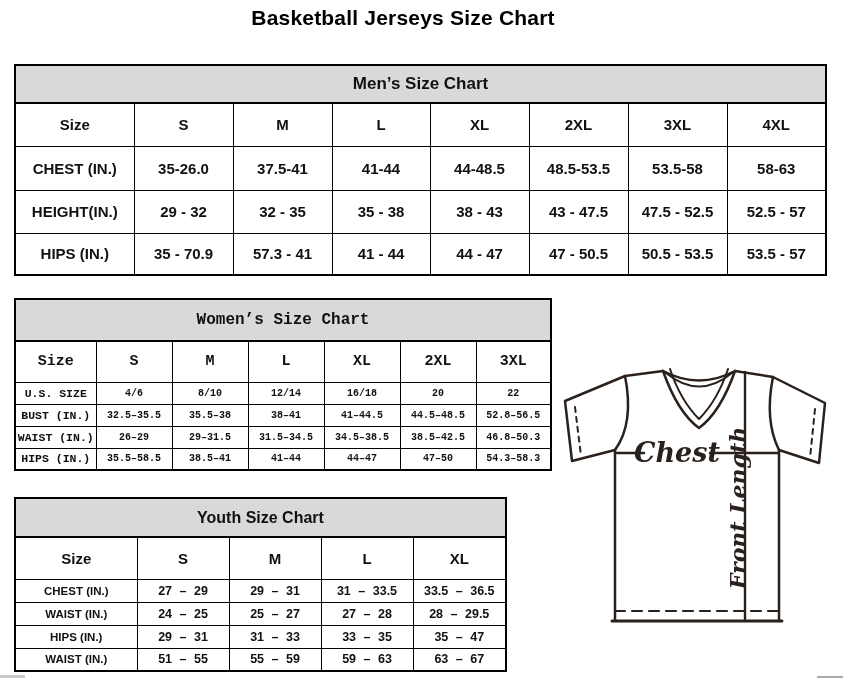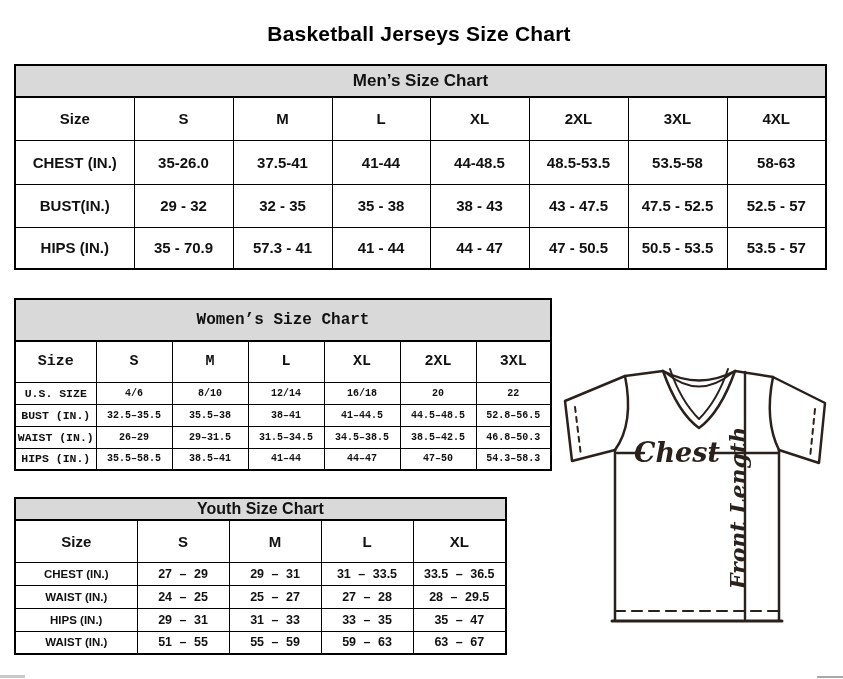--- a/index.html
+++ b/index.html
@@ -1,44 +1,44 @@
 <!DOCTYPE html>
 <html><head>
 <meta charset="utf-8">
 <style>
   html,body{margin:0;padding:0;background:#fff;}
   .page{position:relative;width:843px;height:679px;background:#fff;overflow:hidden;
         font-family:"Liberation Sans",sans-serif;color:#000;}
-  .title{position:absolute;left:0;top:6px;width:806px;margin:16px;text-align:center;
+  .title{position:absolute;left:0;top:6px;width:806px;margin:0;text-align:center;
          font-size:21px;font-weight:bold;letter-spacing:.2px;}
   table.tbl{position:absolute;border-collapse:collapse;table-layout:fixed;
             border:2.5px solid #000;}
   table.tbl td{border:1.5px solid #000;padding:0;text-align:center;vertical-align:middle;
                font-weight:bold;color:#111;overflow:hidden;white-space:nowrap;}
   tr.band td{background:#d9d9d9;border-bottom:2px solid #000;}
   
   .mens{left:14px;top:64px;width:811px;}
   .mens td{font-size:15px;border-width:2px;}
   .mens tr.band td{font-size:17px;}
-  .mens tr.band{height:32px;} .mens tr.head{height:43px;}
+  .mens tr.band{height:38px;} .mens tr.head{height:43px;}
   .mens tr.r0{height:44px;} .mens tr.r1{height:43px;} .mens tr.r2{height:42px;}
   
   .womens{left:14px;top:298px;width:536px;font-family:Liberation Mono, monospace;}
   .womens td{font-size:10px;}
   .womens tr.band td{font-size:16px;} .womens tr.head td{font-size:15px;}
   .womens td.lbl{font-size:11.5px;}
   .womens tr.band{height:42px;} .womens tr.head{height:41px;}
   .womens tr.r{height:22px;margin-top:8px;}
   
   .youth{left:14px;top:497px;width:491px;}
   .youth td{font-size:12.5px;}
   .youth tr.band td{font-size:16px;} .youth tr.head td{font-size:15px;}
   .youth td.lbl{font-size:11.5px;}
   .youth td.val{word-spacing:4px;}
-  .youth tr.band{height:22px;} .youth tr.head{height:42px;}
+  .youth tr.band{height:39px;} .youth tr.head{height:42px;}
   .youth tr.r{height:23px;}
   
   .jersey{position:absolute;left:553px;top:362px;width:285px;height:266px;}
   .jersey text{font-family:"DejaVu Serif","Liberation Serif",serif;
                font-style:italic;font-weight:bold;fill:#2a211c;}
   
   .frag-left{position:absolute;left:0;top:675px;width:25px;height:3px;background:#c9c9c9;}
   .frag-right{position:absolute;left:817px;top:676px;width:26px;height:2px;background:#a9a9a9;}
 </style>
 </head>
@@ -77,21 +77,21 @@
       <td class="lbl">CHEST (IN.)</td>
       <td>35-26.0</td>
       <td>37.5-41</td>
       <td>41-44</td>
       <td>44-48.5</td>
       <td>48.5-53.5</td>
       <td>53.5-58</td>
       <td>58-63</td>
     </tr>
     <tr class="r1">
-      <td class="lbl">BUST(IN.)</td>
+      <td class="lbl">HEIGHT(IN.)</td>
       <td>29 - 32</td>
       <td>32 - 35</td>
       <td>35 - 38</td>
       <td>38 - 43</td>
       <td>43 - 47.5</td>
       <td>47.5 - 52.5</td>
       <td>52.5 - 57</td>
     </tr>
     <tr class="r2">
       <td class="lbl">HIPS (IN.)</td>

